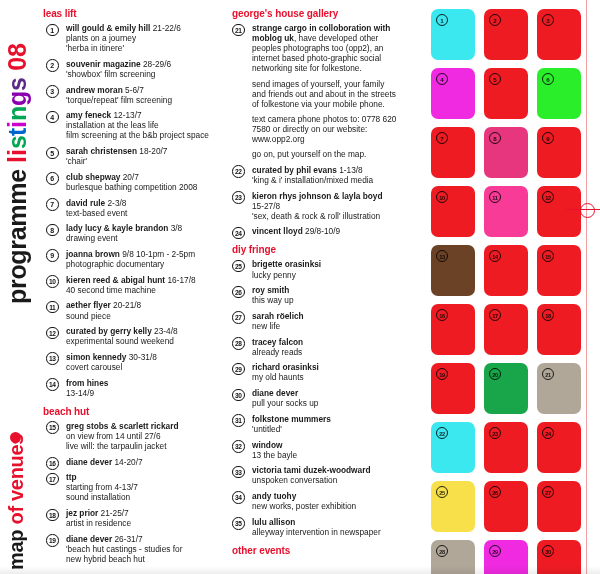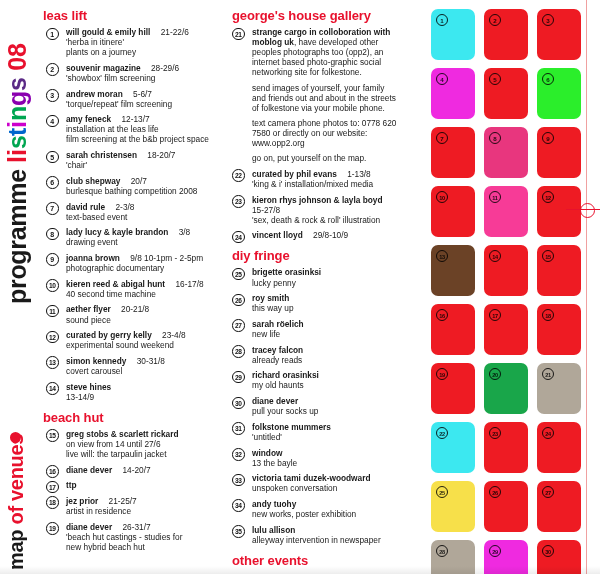--- a/index.html
+++ b/index.html
@@ -48,21 +48,21 @@
   }
 
   
   .col{position:absolute;top:0;}
   #col-left{left:46px;top:8px;width:172px;}
   #col-mid{left:232px;top:8px;width:166px;}
 
   .section-head{
     color:#e8112d;
     font-weight:bold;
-    font-size:13px;
+    font-size:10px;
     margin:0 0 4px 0;
     letter-spacing:-0.1px;
   }
   #col-left .section-head{margin-left:-3px;}
   #col-mid .section-head{margin-left:0px;}
   .sec-gap{margin-top:8px;}
 
   .entry{
     position:relative;
     padding-left:20px;
@@ -74,21 +74,21 @@
     position:absolute;left:0;top:0.5px;
     width:12.5px;height:12.5px;
     border:1px solid #111;border-radius:50%;
     font-size:7px;font-weight:bold;
     line-height:12.5px;text-align:center;
     color:#111;
     box-sizing:border-box;
   }
   .num.n2d{font-size:6.6px;letter-spacing:-0.4px;}
   .ttl{font-weight:bold;}
-  .dt{font-weight:normal;margin-left:8px;}
+  .dt{font-weight:normal;}
   .sub{display:block;font-weight:normal;}
   .para{display:block;font-weight:normal;margin-top:5px;}
 
   
   #grid{
     position:absolute;left:431px;top:9px;
     display:grid;
     grid-template-columns:repeat(3,44px);
     grid-auto-rows:55px;
     column-gap:9px;row-gap:4px;
@@ -133,38 +133,38 @@
 <div id="page">
 
   <div class="spine">
     <div class="vtitle" id="title-main"><span class="w-prog">programme </span><span class="L" style="color: rgb(232, 17, 45);">l</span><span class="L" style="color: rgb(232, 17, 45);">i</span><span class="L" style="color: rgb(0, 166, 81);">s</span><span class="L" style="color: rgb(0, 102, 204);">t</span><span class="L" style="color: rgb(204, 0, 204);">i</span><span class="L" style="color: rgb(0, 166, 81);">n</span><span class="L" style="color: rgb(138, 0, 176);">g</span><span class="L" style="color: rgb(91, 42, 134);">s</span><span class="w-08"> 08</span></div>
     <div class="reddot"></div>
     <div class="vtitle" id="title-map"><span class="w-map">map </span><span class="w-of">of venues</span></div>
   </div>
 
   <div class="col" id="col-left">
       <div class="section-head">leas lift</div>
-      <div class="entry"><span class="num">1</span><span class="ttl">will gould &amp; emily hill</span><span class="dt"> 21-22/6</span><span class="sub">'herba in itinere'</span><span class="sub">plants on a journey</span></div>
+      <div class="entry"><span class="num">1</span><span class="ttl">will gould &amp; emily hill</span><span class="dt"> 21-22/6</span><span class="sub">plants on a journey</span><span class="sub">'herba in itinere'</span></div>
       <div class="entry"><span class="num">2</span><span class="ttl">souvenir magazine</span><span class="dt"> 28-29/6</span><span class="sub">'showbox' film screening</span></div>
       <div class="entry"><span class="num">3</span><span class="ttl">andrew moran</span><span class="dt"> 5-6/7</span><span class="sub">'torque/repeat' film screening</span></div>
       <div class="entry"><span class="num">4</span><span class="ttl">amy feneck</span><span class="dt"> 12-13/7</span><span class="sub">installation at the leas life</span><span class="sub">film screening at the b&amp;b project space</span></div>
       <div class="entry"><span class="num">5</span><span class="ttl">sarah christensen</span><span class="dt"> 18-20/7</span><span class="sub">'chair'</span></div>
       <div class="entry"><span class="num">6</span><span class="ttl">club shepway</span><span class="dt"> 20/7</span><span class="sub">burlesque bathing competition 2008</span></div>
       <div class="entry"><span class="num">7</span><span class="ttl">david rule</span><span class="dt"> 2-3/8</span><span class="sub">text-based event</span></div>
       <div class="entry"><span class="num">8</span><span class="ttl">lady lucy &amp; kayle brandon</span><span class="dt"> 3/8</span><span class="sub">drawing event</span></div>
       <div class="entry"><span class="num">9</span><span class="ttl">joanna brown</span><span class="dt"> 9/8 10-1pm - 2-5pm</span><span class="sub">photographic documentary</span></div>
       <div class="entry"><span class="num n2d">10</span><span class="ttl">kieren reed &amp; abigal hunt</span><span class="dt"> 16-17/8</span><span class="sub">40 second time machine</span></div>
       <div class="entry"><span class="num n2d">11</span><span class="ttl">aether flyer</span><span class="dt"> 20-21/8</span><span class="sub">sound piece</span></div>
       <div class="entry"><span class="num n2d">12</span><span class="ttl">curated by gerry kelly</span><span class="dt"> 23-4/8</span><span class="sub">experimental sound weekend</span></div>
       <div class="entry"><span class="num n2d">13</span><span class="ttl">simon kennedy</span><span class="dt"> 30-31/8</span><span class="sub">covert carousel</span></div>
-      <div class="entry"><span class="num n2d">14</span><span class="ttl">steve hines</span><span class="sub">13-14/9</span></div>
+      <div class="entry"><span class="num n2d">14</span><span class="ttl">from hines</span><span class="sub">13-14/9</span></div>
       <div class="section-head sec-gap">beach hut</div>
       <div class="entry"><span class="num n2d">15</span><span class="ttl">greg stobs &amp; scarlett rickard</span><span class="sub">on view from 14 until 27/6</span><span class="sub">live will:  the tarpaulin jacket</span></div>
       <div class="entry"><span class="num n2d">16</span><span class="ttl">diane dever</span><span class="dt"> 14-20/7</span></div>
-      <div class="entry"><span class="num n2d">17</span><span class="ttl">ttp</span></div>
+      <div class="entry"><span class="num n2d">17</span><span class="ttl">ttp</span><span class="sub">starting from 4-13/7</span><span class="sub">sound installation</span></div>
       <div class="entry"><span class="num n2d">18</span><span class="ttl">jez prior</span><span class="dt"> 21-25/7</span><span class="sub">artist in residence</span></div>
       <div class="entry"><span class="num n2d">19</span><span class="ttl">diane dever</span><span class="dt"> 26-31/7</span><span class="sub">'beach hut castings - studies for</span><span class="sub">new hybrid beach hut</span></div>
     </div>
 
   <div class="col" id="col-mid">
       <div class="section-head">george's house gallery</div>
       <div class="entry"><span class="num n2d">21</span><span class="ttl">strange cargo in colloboration with moblog uk</span><span class="" style="font-weight: normal;">, have developed other peoples photographs too (opp2), an internet based photo-graphic social networking site for folkestone.</span><span class="para">send images of yourself, your family and friends out and about in the streets of folkestone via your mobile phone.</span><span class="para">text camera phone photos to: 0778 620 7580 or directly on our website: www.opp2.org</span><span class="para">go on, put yourself on the map.</span></div>
       <div class="entry"><span class="num n2d">22</span><span class="ttl">curated by phil evans</span><span class="dt"> 1-13/8</span><span class="sub">'king &amp; i'  installation/mixed media</span></div>
       <div class="entry"><span class="num n2d">23</span><span class="ttl">kieron rhys johnson &amp; layla boyd</span><span class="sub">15-27/8</span><span class="sub">'sex, death &amp; rock &amp; roll' illustration</span></div>
       <div class="entry"><span class="num n2d">24</span><span class="ttl">vincent lloyd</span><span class="dt"> 29/8-10/9</span></div>

